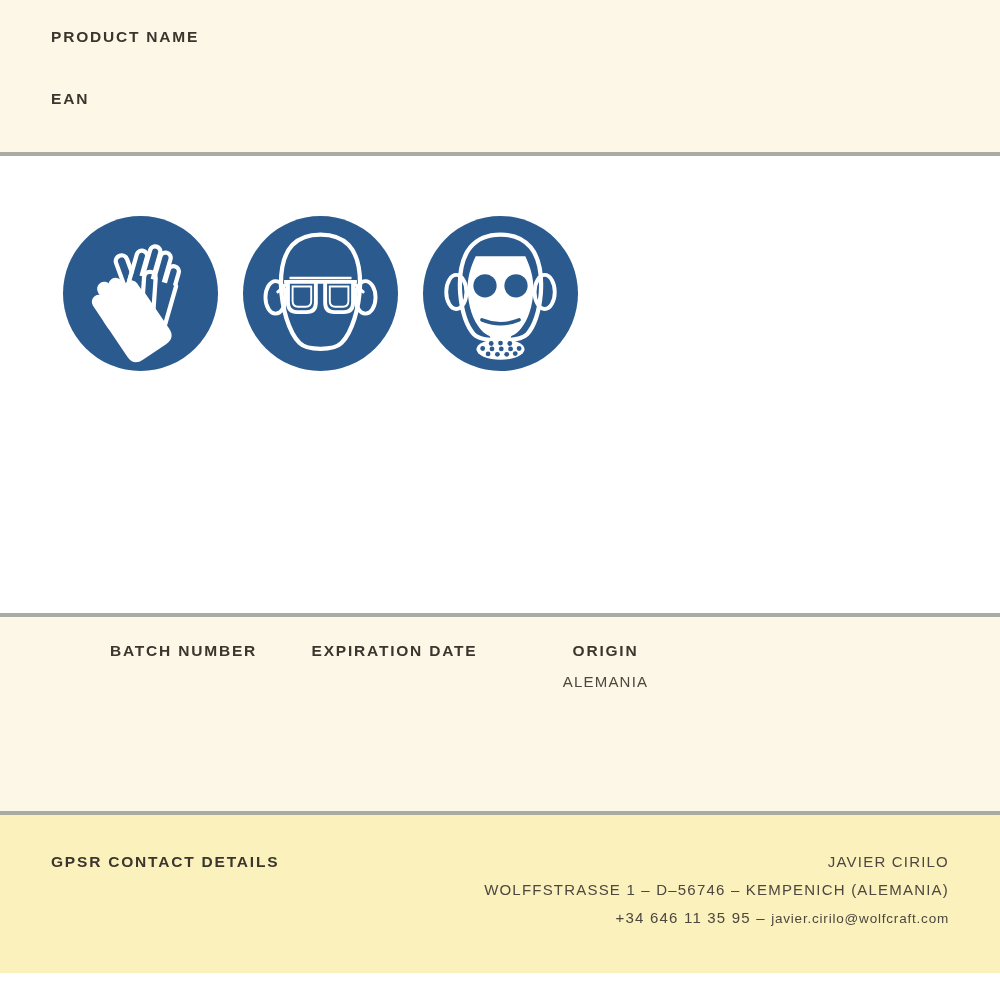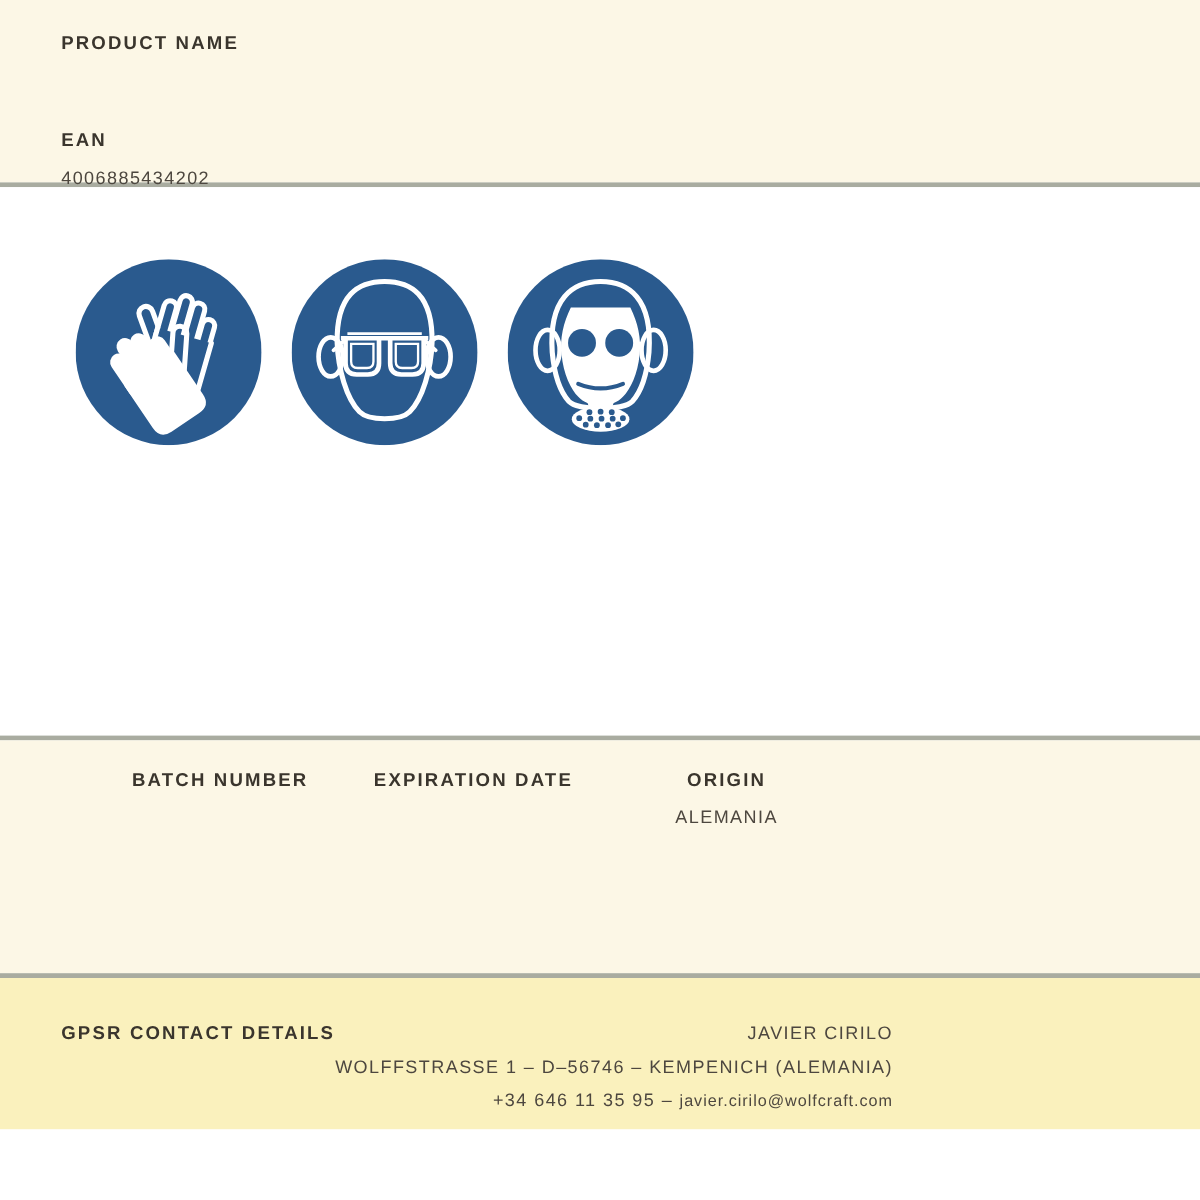--- a/index.html
+++ b/index.html
@@ -23,53 +23,52 @@
   }
   .val{
     font-size:15px;font-weight:400;letter-spacing:1.2px;color:var(--value);
     line-height:19px;
   }
   
   .sec-top{
     background:var(--cream);height:152px;padding:27px 51px 0;
   }
   .sec-top .val{margin-top:12px;}
-  .sec-top .ean-lbl{margin-top:62px;}
+  .sec-top .ean-lbl{margin-top:43px;}
   .divider{height:4px;background:var(--divider);}
   
   .sec-icons{
     background:#ffffff;height:457px;padding:60px 0 0 63px;
   }
   .icons-row{display:flex;gap:25px;}
   .badge{width:155px;height:155px;display:block;}
   
   .sec-fields{
     background:var(--cream);height:194px;padding:24px 100px 0;
   }
   .fields-grid{
     display:grid;grid-template-columns:1fr 1fr 1fr 1fr;text-align:center;gap:44px;
   }
   .field-cell{min-height:93px;}
   .field-cell .val{margin-top:12px;min-height:19px;}
   
   .sec-contact{
-    background:var(--yellow);height:126px;padding:37px 51px 0;
-    display:flex;justify-content:flex-start;align-items:flex-start;
+    background:var(--yellow);height:158px;padding:37px 51px 0;
+    display:flex;justify-content:space-between;align-items:flex-start;
   }
   .contact-right{text-align:right;}
   .contact-line{margin-bottom:9px;}
   .contact-email{font-size:13.5px;letter-spacing:0.8px;margin-top:33px;}
 </style>
 </head>
 <body>
 
 <div class="sec-top">
   <div class="lbl">PRODUCT NAME</div>
   <div class="lbl ean-lbl">EAN</div>
-  <div class="val">4006885434202</div>
 </div>
 
 <div class="divider"></div>
 
 <div class="sec-icons">
   <div class="icons-row">
 
     <svg class="badge" viewBox="0 0 200 200">
       <circle cx="100" cy="100" r="100" fill="var(--blue)"></circle>
 

